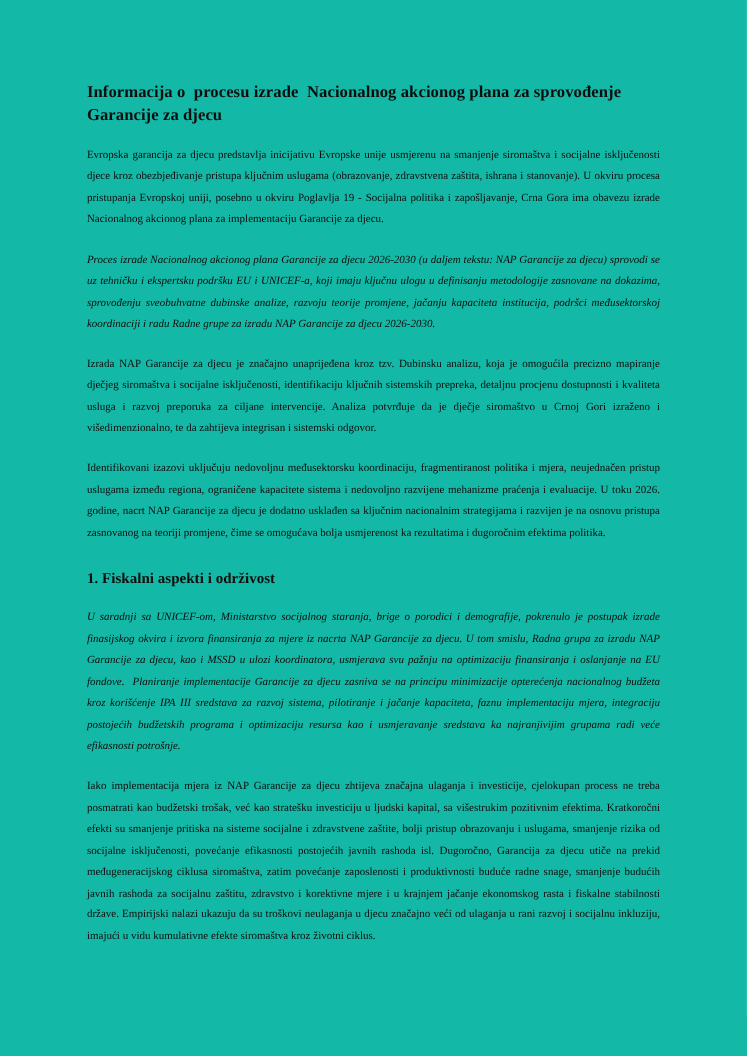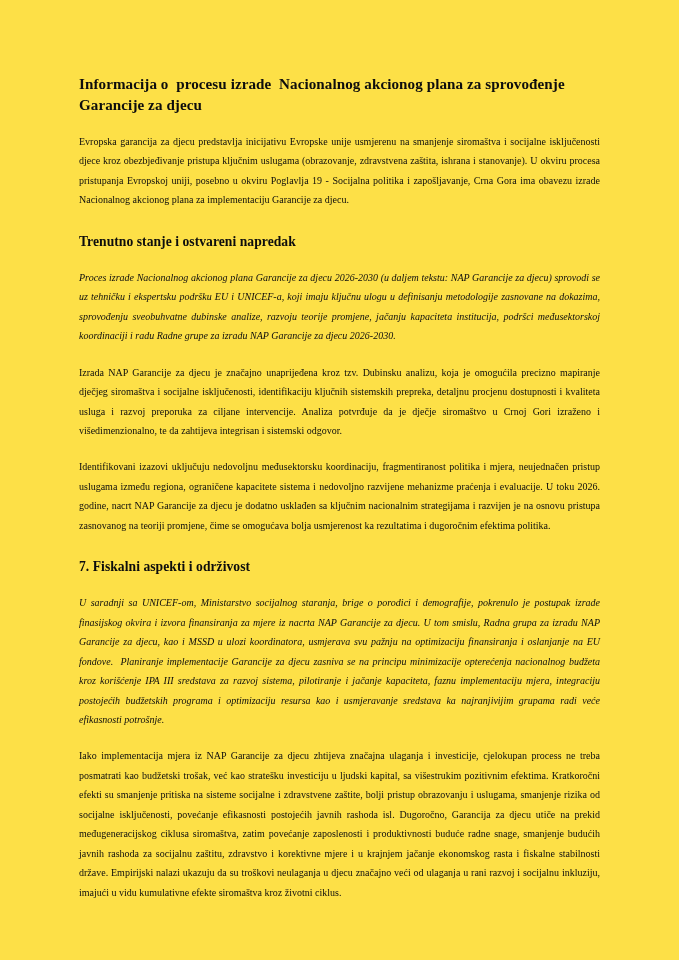--- a/index.html
+++ b/index.html
@@ -12,21 +12,21 @@
     height: 960px;
     overflow: hidden;
     font-family: "Liberation Serif", "DejaVu Serif", serif;
     color: #0d0d0d;
   }
   .page {
     box-sizing: border-box;
     width: 679px;
     height: 960px;
     padding: 74px 79px 0 79px;
-    background: #fde047;
+    background: #14b8a6;
   }
   .doc-title {
     font-family: "Liberation Serif", "DejaVu Serif", serif;
     font-weight: bold;
     font-size: 15.1px;
     line-height: 20.5px;
     text-align: left;
     margin: 0 0 16px 0;
     letter-spacing: 0.08px;
     white-space: pre-wrap;
@@ -54,27 +54,26 @@
 </style>
 </head>
 <body>
 
 <div class="page">
 
   <h1 class="doc-title">Informacija o  procesu izrade  Nacionalnog akcionog plana za sprovođenje Garancije za djecu</h1>
 
   <p class="body-par">Evropska garancija za djecu predstavlja inicijativu Evropske unije usmjerenu na smanjenje siromaštva i socijalne isključenosti djece kroz obezbjeđivanje pristupa ključnim uslugama (obrazovanje, zdravstvena zaštita, ishrana i stanovanje). U okviru procesa pristupanja Evropskoj uniji, posebno u okviru Poglavlja 19 - Socijalna politika i zapošljavanje, Crna Gora ima obavezu izrade Nacionalnog akcionog plana za implementaciju Garancije za djecu.</p>
 
-  <h2 class="section-heading">Trenutno stanje i ostvareni napredak</h2>
 
   <p class="body-par tight-after-heading">Proces izrade Nacionalnog akcionog plana Garancije za djecu 2026-2030 (u daljem tekstu: NAP Garancije za djecu) sprovodi se uz tehničku i ekspertsku podršku EU i UNICEF-a, koji imaju ključnu ulogu u definisanju metodologije zasnovane na dokazima, sprovođenju sveobuhvatne dubinske analize, razvoju teorije promjene, jačanju kapaciteta institucija, podršci međusektorskoj koordinaciji i radu Radne grupe za izradu NAP Garancije za djecu 2026-2030.</p>
 
   <p class="body-par">Izrada NAP Garancije za djecu je značajno unaprijeđena kroz tzv. Dubinsku analizu, koja je omogućila precizno mapiranje dječjeg siromaštva i socijalne isključenosti, identifikaciju ključnih sistemskih prepreka, detaljnu procjenu dostupnosti i kvaliteta usluga i razvoj preporuka za ciljane intervencije. Analiza potvrđuje da je dječje siromaštvo u Crnoj Gori izraženo i višedimenzionalno, te da zahtijeva integrisan i sistemski odgovor.</p>
 
   <p class="body-par">Identifikovani izazovi uključuju nedovoljnu međusektorsku koordinaciju, fragmentiranost politika i mjera, neujednačen pristup uslugama između regiona, ograničene kapacitete sistema i nedovoljno razvijene mehanizme praćenja i evaluacije. U toku 2026. godine, nacrt NAP Garancije za djecu je dodatno usklađen sa ključnim nacionalnim strategijama i razvijen je na osnovu pristupa zasnovanog na teoriji promjene, čime se omogućava bolja usmjerenost ka rezultatima i dugoročnim efektima politika.</p>
 
-  <h2 class="section-heading">7. Fiskalni aspekti i održivost</h2>
+  <h2 class="section-heading">1. Fiskalni aspekti i održivost</h2>
 
   <p class="body-par tight-after-heading">U saradnji sa UNICEF-om, Ministarstvo socijalnog staranja, brige o porodici i demografije, pokrenulo je postupak izrade finasijskog okvira i izvora finansiranja za mjere iz nacrta NAP Garancije za djecu. U tom smislu, Radna grupa za izradu NAP Garancije za djecu, kao i MSSD u ulozi koordinatora, usmjerava svu pažnju na optimizaciju finansiranja i oslanjanje na EU fondove.  Planiranje implementacije Garancije za djecu zasniva se na principu minimizacije opterećenja nacionalnog budžeta kroz korišćenje IPA III sredstava za razvoj sistema, pilotiranje i jačanje kapaciteta, faznu implementaciju mjera, integraciju postojećih budžetskih programa i optimizaciju resursa kao i usmjeravanje sredstava ka najranjivijim grupama radi veće efikasnosti potrošnje.</p>
 
   <p class="body-par">Iako implementacija mjera iz NAP Garancije za djecu zhtijeva značajna ulaganja i investicije, cjelokupan process ne treba posmatrati kao budžetski trošak, već kao stratešku investiciju u ljudski kapital, sa višestrukim pozitivnim efektima. Kratkoročni efekti su smanjenje pritiska na sisteme socijalne i zdravstvene zaštite, bolji pristup obrazovanju i uslugama, smanjenje rizika od socijalne isključenosti, povećanje efikasnosti postojećih javnih rashoda isl. Dugoročno, Garancija za djecu utiče na prekid međugeneracijskog ciklusa siromaštva, zatim povećanje zaposlenosti i produktivnosti buduće radne snage, smanjenje budućih javnih rashoda za socijalnu zaštitu, zdravstvo i korektivne mjere i u krajnjem jačanje ekonomskog rasta i fiskalne stabilnosti države. Empirijski nalazi ukazuju da su troškovi neulaganja u djecu značajno veći od ulaganja u rani razvoj i socijalnu inkluziju, imajući u vidu kumulativne efekte siromaštva kroz životni ciklus.</p>
 
 </div>
 
 </body></html>

